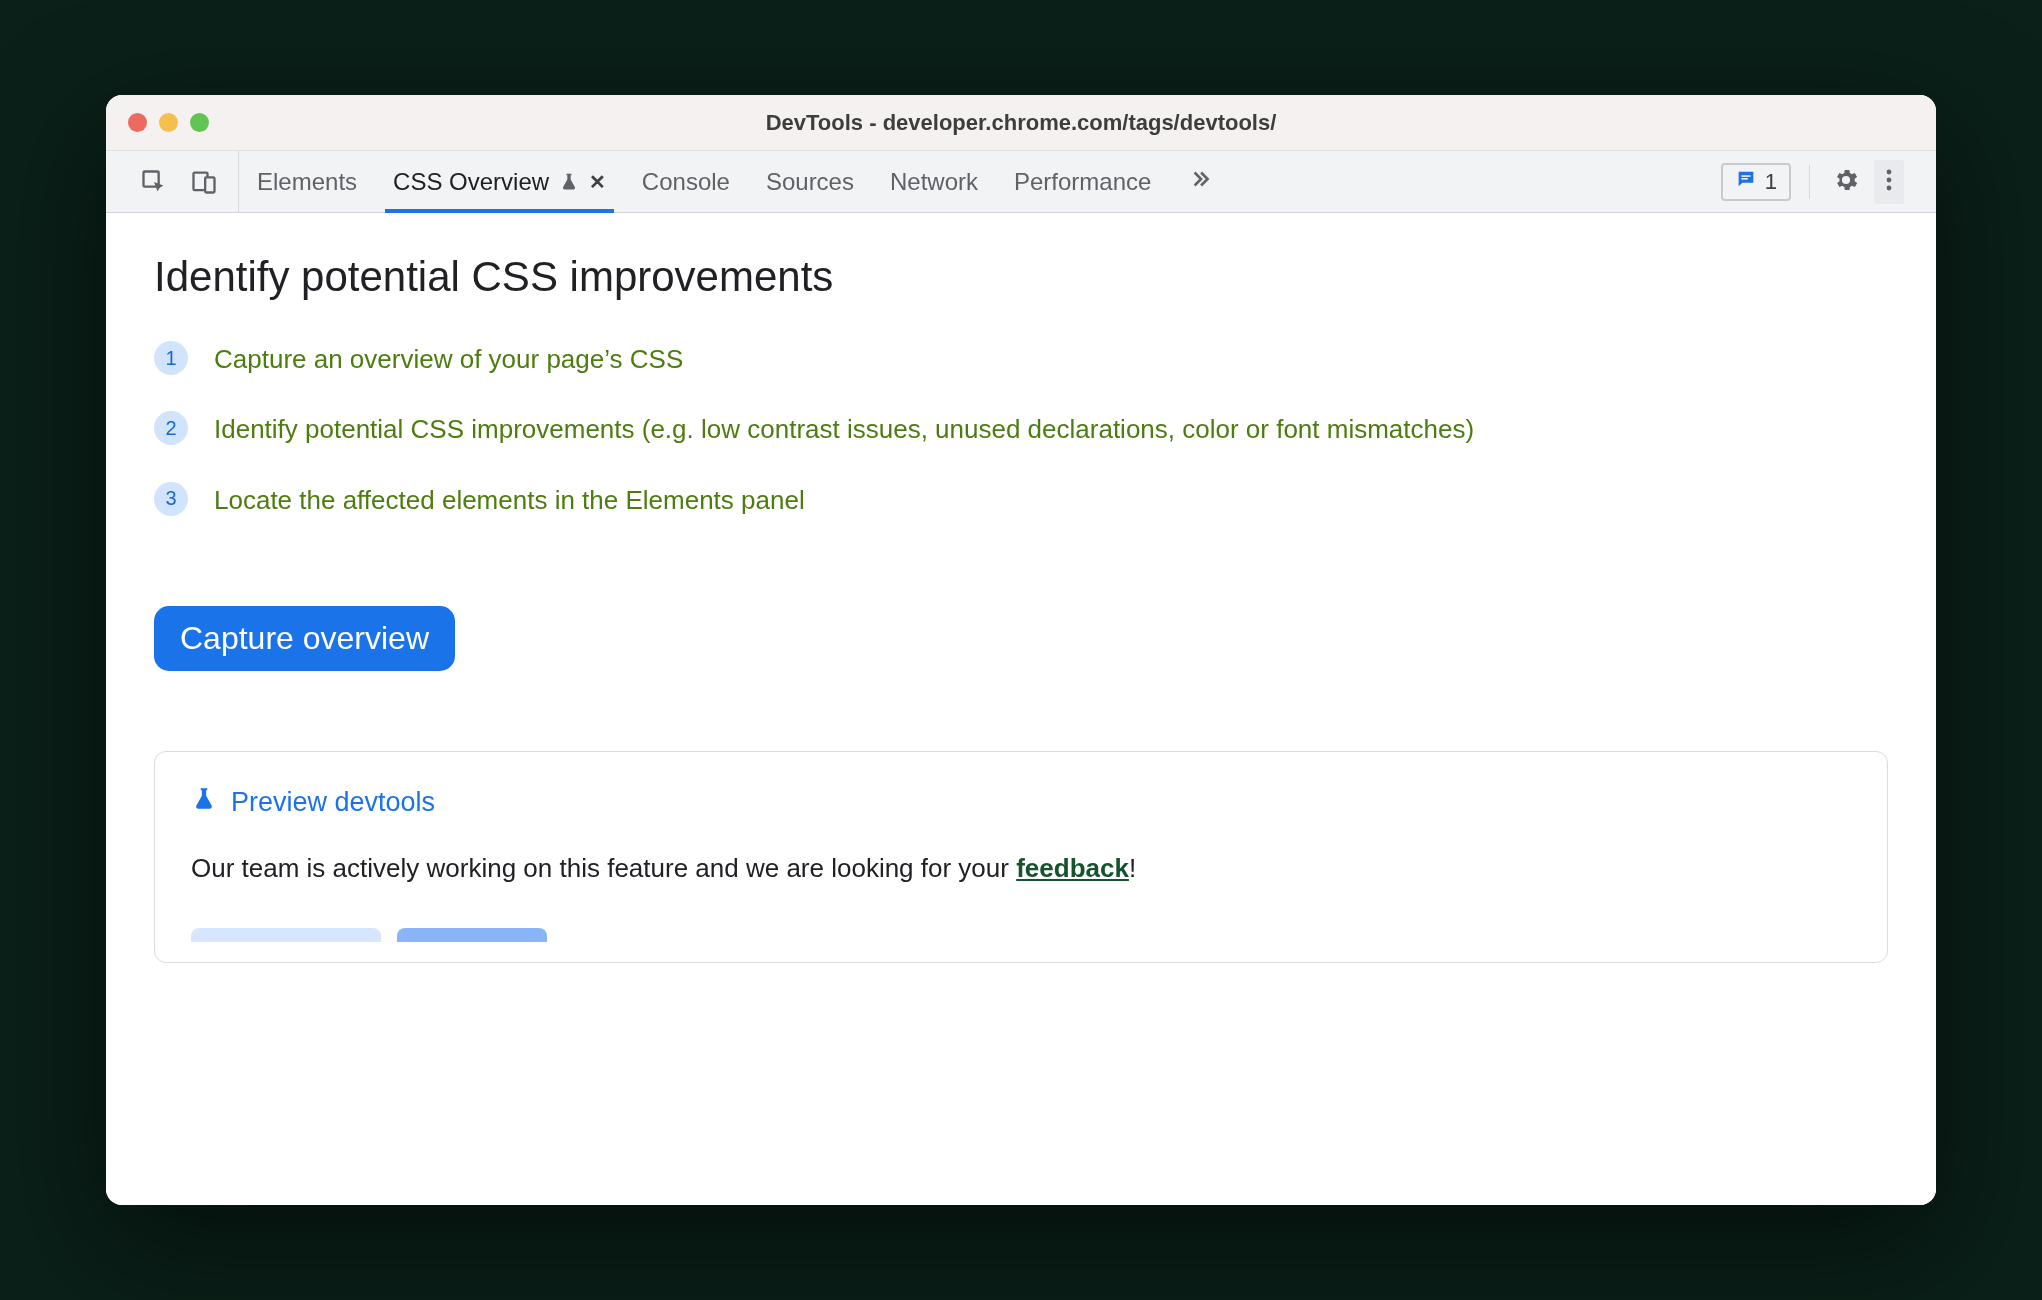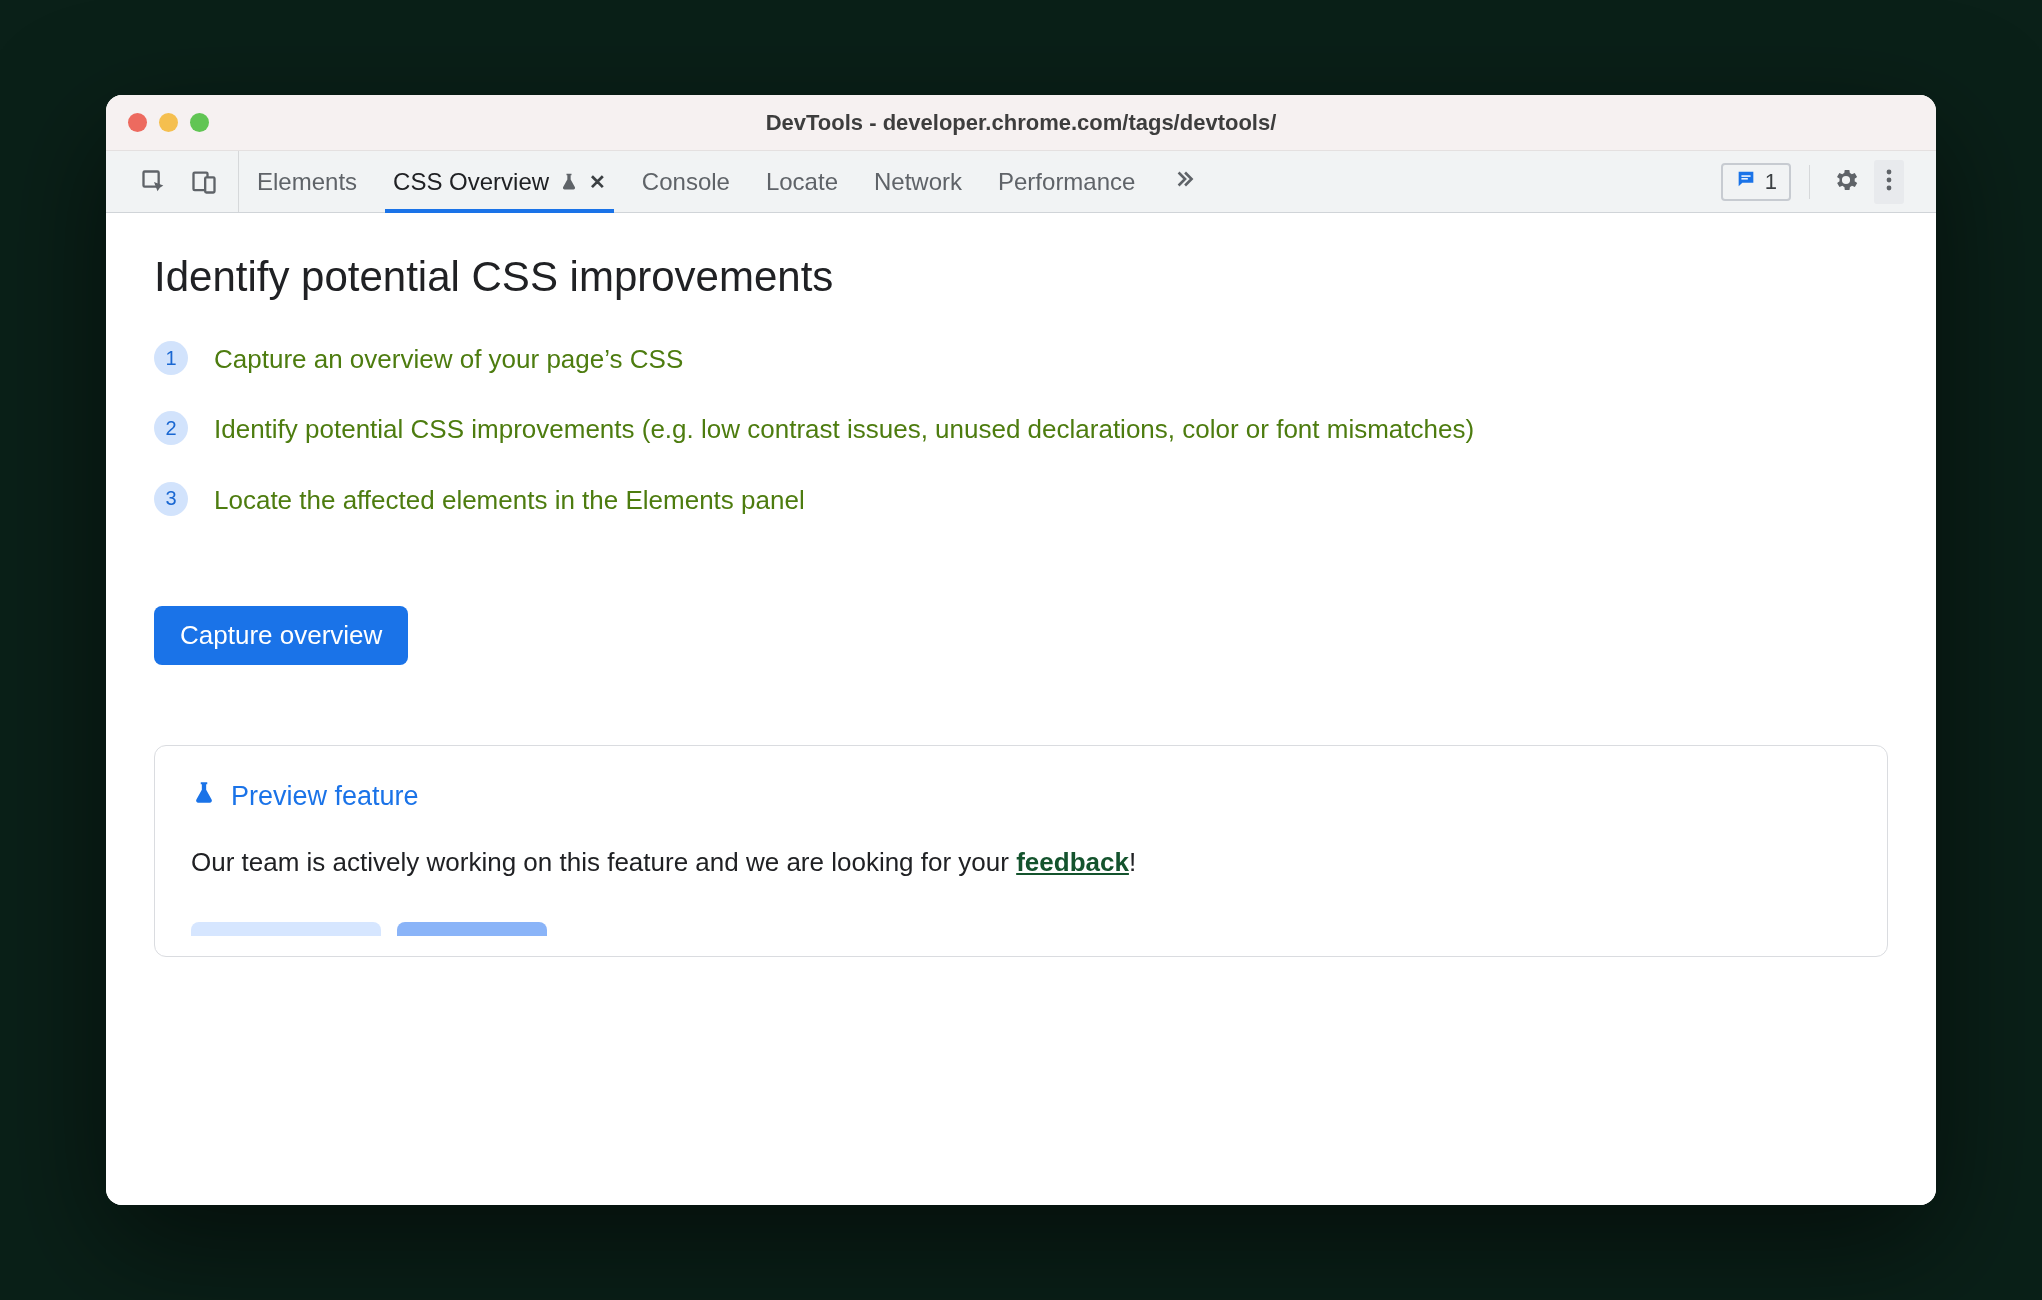--- a/index.html
+++ b/index.html
@@ -88,21 +88,21 @@
     width:34px; height:34px; border-radius:50%;
     background:#d2e3fc; color:#1967d2;
     display:flex; align-items:center; justify-content:center;
     font-size:20px; flex-shrink:0; margin-top:2px;
   }
   .step-text { font-size:26px; color:#4d7c0f; line-height:1.55; }
 
   .capture-btn {
     margin-top: 56px;
     background:#1a73e8; color:#fff; border:none;
-    font-size:26px; padding:14px 26px; border-radius:8px;
+    font-size:32px; padding:14px 26px; border-radius:15px;
   }
 
   .preview-card {
     margin-top: 80px;
     border:1px solid #dadce0; border-radius:12px;
     padding: 34px 36px 20px;
   }
   .preview-title { display:flex; align-items:center; gap:14px; color:#1a73e8; font-size:27px; margin-bottom: 30px; }
   .preview-body { font-size:26px; color:#202124; line-height:1.5; }
   .preview-body a { color:#14532d; text-decoration: underline; font-weight: bold; }
@@ -151,21 +151,21 @@
           <svg viewBox="0 0 24 24" width="20" height="20" fill="#5f6368">
               <path d="M9 2h6v2h-1v5l5 9a2 2 0 0 1-1.8 3H6.8A2 2 0 0 1 5 18l5-9V4H9V2z"></path>
             </svg>
         </span>
         <span class="close-x">✕</span>
       </div>
       <div class="tab">
           <span>Console</span>
         </div>
       <div class="tab">
-          <span>Locate</span>
+          <span>Sources</span>
         </div>
       <div class="tab">
           <span>Network</span>
         </div>
       <div class="tab">
           <span>Performance</span>
         </div>
       <div class="tab">
         <span>
           <svg width="26" height="26" viewBox="0 0 24 24" fill="none" stroke="#5f6368" stroke-width="2.4">
@@ -227,21 +227,21 @@
 
     <button class="capture-btn">Capture overview</button>
 
     <div class="preview-card">
       <div class="preview-title">
         <span>
           <svg width="26" height="26" viewBox="0 0 24 24" fill="#1a73e8">
               <path d="M9 2h6v2h-1v5l5 9a2 2 0 0 1-1.8 3H6.8A2 2 0 0 1 5 18l5-9V4H9V2z"></path>
             </svg>
         </span>
-        <span>Preview feature</span>
+        <span>Preview devtools</span>
       </div>
       <p class="preview-body">
         <span>Our team is actively working on this feature and we are looking for your </span><a href="#">feedback</a><span>!</span>
       </p>
       <div class="img-strip">
         <div class="img-thumb"></div>
         <div class="img-thumb sel"></div>
       </div>
     </div>
 

